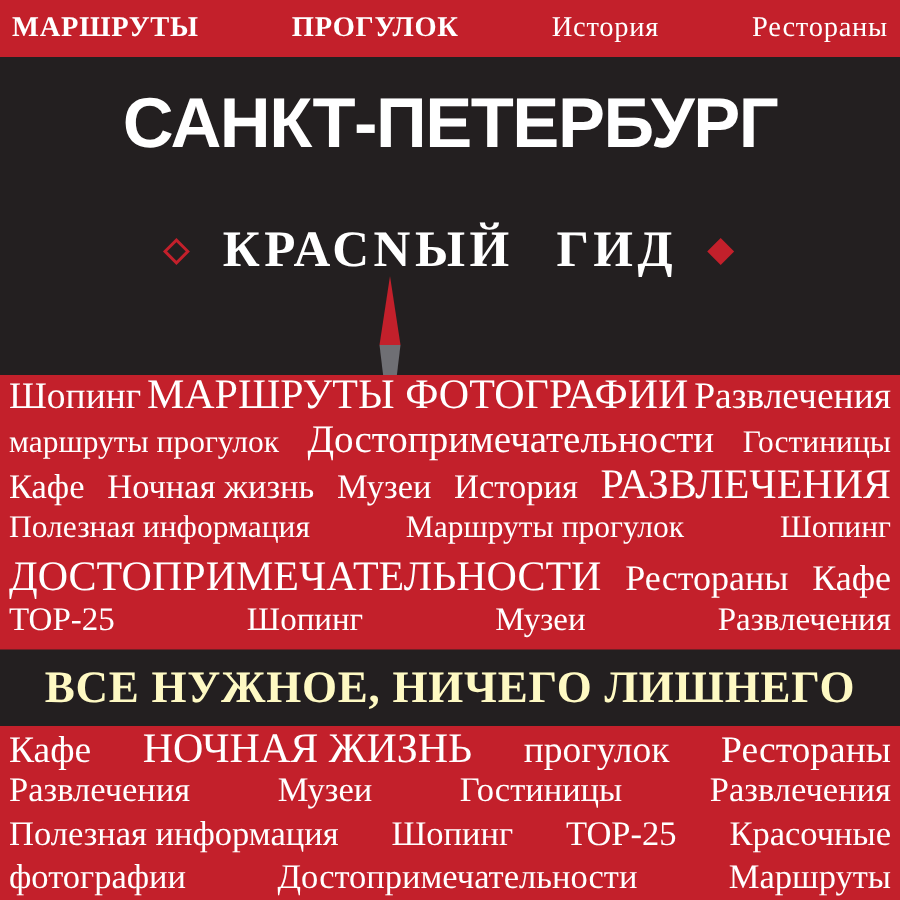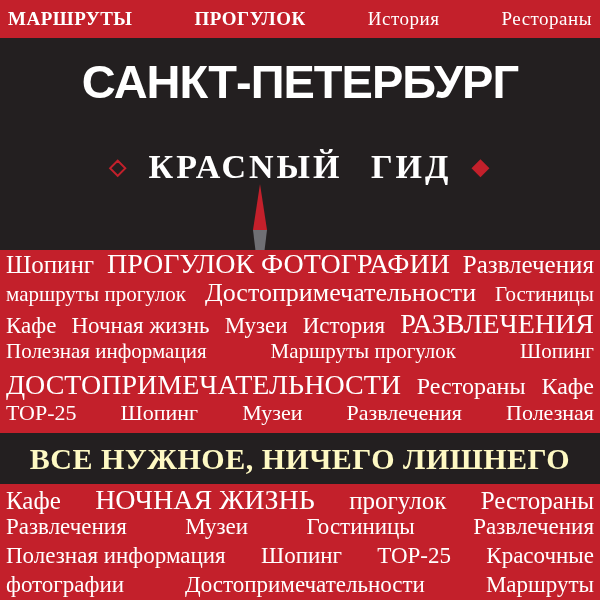--- a/index.html
+++ b/index.html
@@ -190,21 +190,21 @@
   <div class="brand-row">
     <span class="dia">◇</span>
     <span class="krasnyy">КРАСNЫЙ</span>
     <span class="gid">ГИД</span>
     <span class="dia">◆</span>
   </div>
 
   <div class="cloud cloud-top">
     <div class="line l1">
       <span>Шопинг</span>
-      <span class="bigger">ПРОГУЛОК ФОТОГРАФИИ</span>
+      <span class="bigger">МАРШРУТЫ ФОТОГРАФИИ</span>
       <span>Развлечения</span>
     </div>
     <div class="line l2">
       <span>маршруты прогулок</span>
       <span class="big">Достопримечательности</span>
       <span>Гостиницы</span>
     </div>
     <div class="line l3">
       <span>Кафе</span>
       <span>Ночная жизнь</span>
@@ -220,21 +220,20 @@
     <div class="line l5">
       <span class="bigger">ДОСТОПРИМЕЧАТЕЛЬНОСТИ</span>
       <span>Рестораны</span>
       <span>Кафе</span>
     </div>
     <div class="line l6">
       <span>TOP-25</span>
       <span>Шопинг</span>
       <span>Музеи</span>
       <span>Развлечения</span>
-      <span>Полезная</span>
     </div>
   </div>
 
   <div class="tagline">ВСЕ НУЖНОЕ, НИЧЕГО ЛИШНЕГО</div>
 
   <div class="cloud cloud-bottom">
     <div class="line bl1">
       <span>Кафе</span>
       <span class="bigger">НОЧНАЯ ЖИЗНЬ</span>
       <span>прогулок</span>

